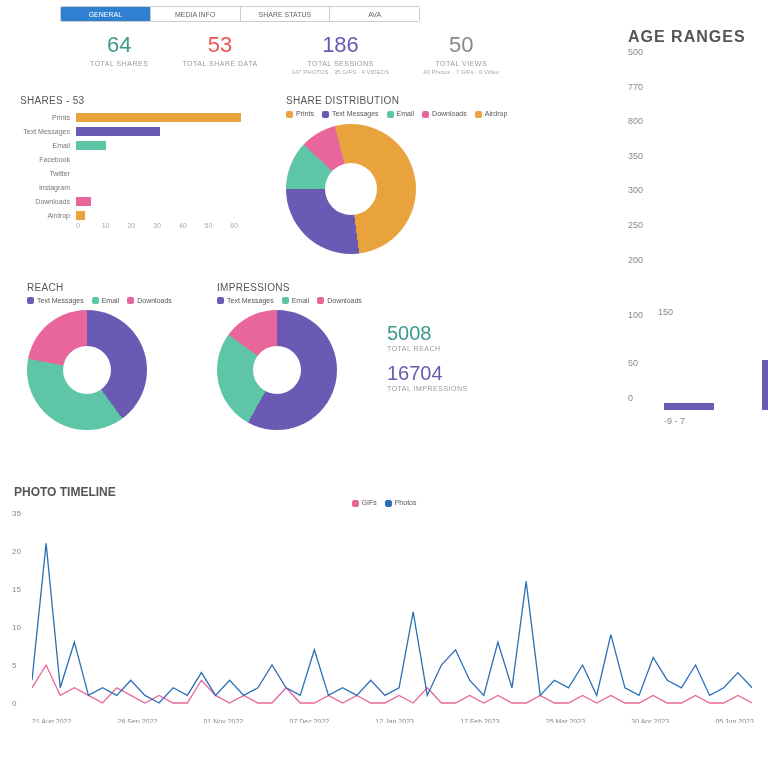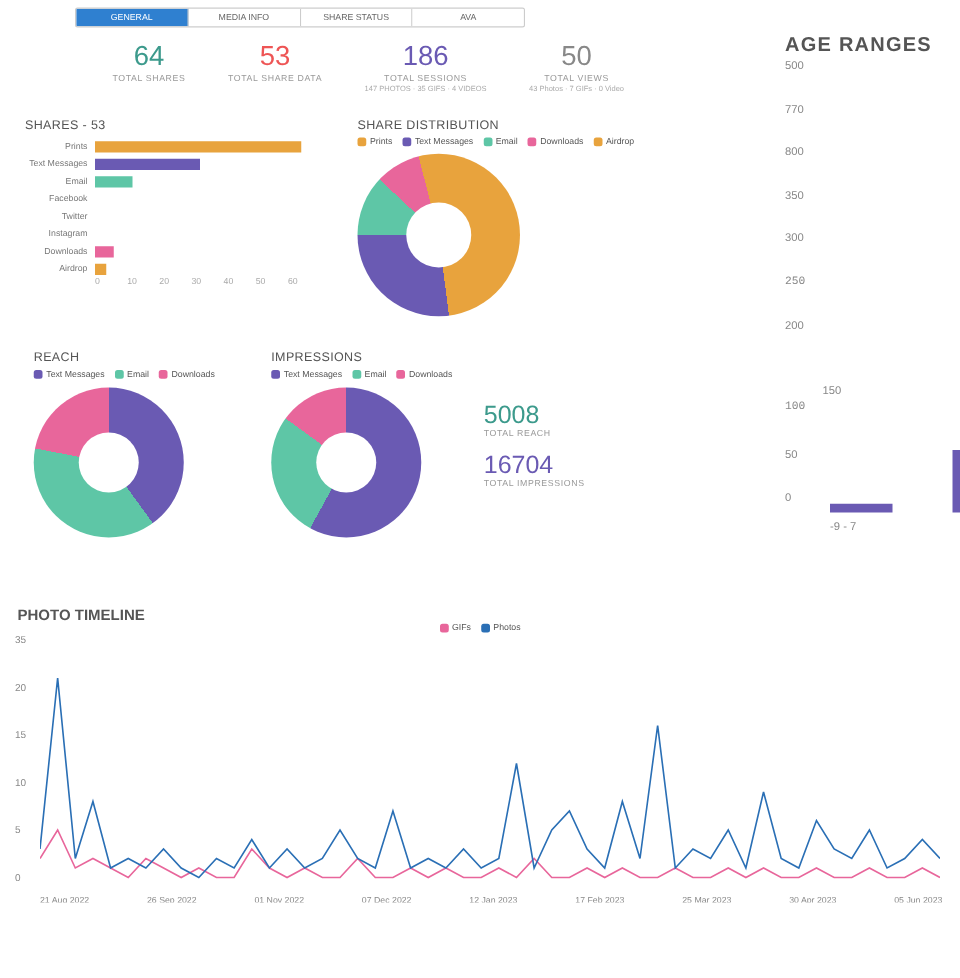--- a/index.html
+++ b/index.html
@@ -210,24 +210,24 @@
       <div class="big c-purple">16704</div>
       <div class="lbl">TOTAL IMPRESSIONS</div>
     </div>
   </div>
 
   <div class="ageranges">
     <h2>AGE RANGES</h2>
     <div class="age-chart" id="agechart">
         <div class="tick" style="top: 346px;">0</div>
         <div class="tick" style="top: 311.4px;">50</div>
-        <div class="tick" style="top: 273px; font-family: Liberation Mono, monospace;">100</div>
+        <div class="tick" style="top: 263px;">100</div>
         <div class="tick" style="top: 260px; margin-left: 30px;">150</div>
         <div class="tick" style="top: 207.6px;">200</div>
-        <div class="tick" style="top: 173px; font-family: Liberation Mono, monospace;">250</div>
+        <div class="tick" style="top: 173px;">250</div>
         <div class="tick" style="top: 138.4px;">300</div>
         <div class="tick" style="top: 103.8px;">350</div>
         <div class="tick" style="top: 69.2px;">800</div>
         <div class="tick" style="top: 34.6px;">770</div>
         <div class="tick" style="top: 0px;">500</div>
         <div class="bar" style="left: 10px; height: 6.92px;"></div>
         <div class="cat" style="left: 10px;">-9 - 7</div>
         <div class="bar" style="left: 108px; width: 10px; height: 50px;"></div>
       </div>
   </div>

